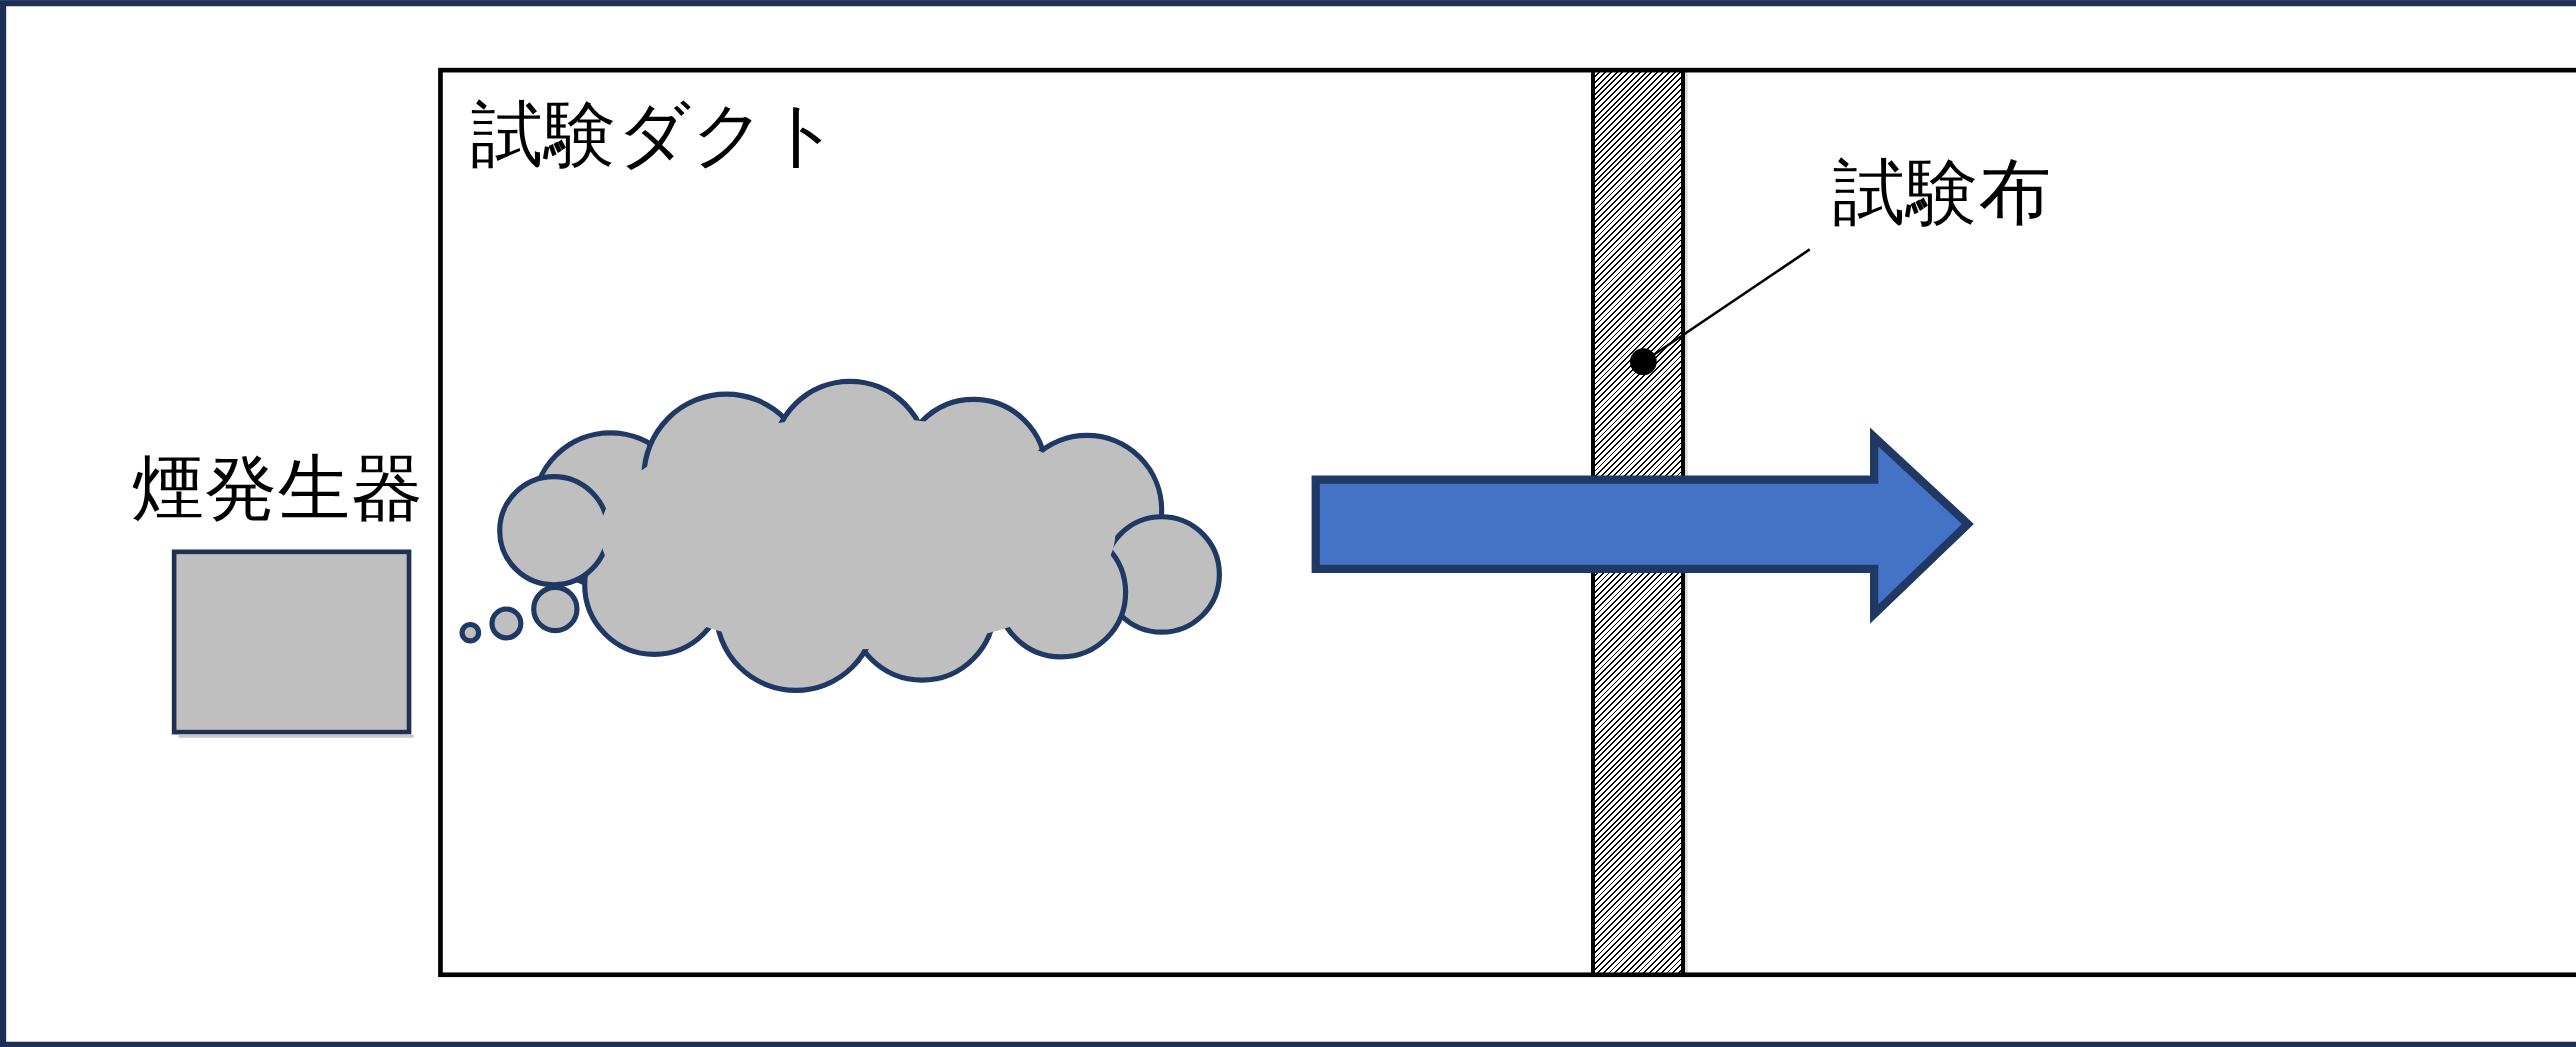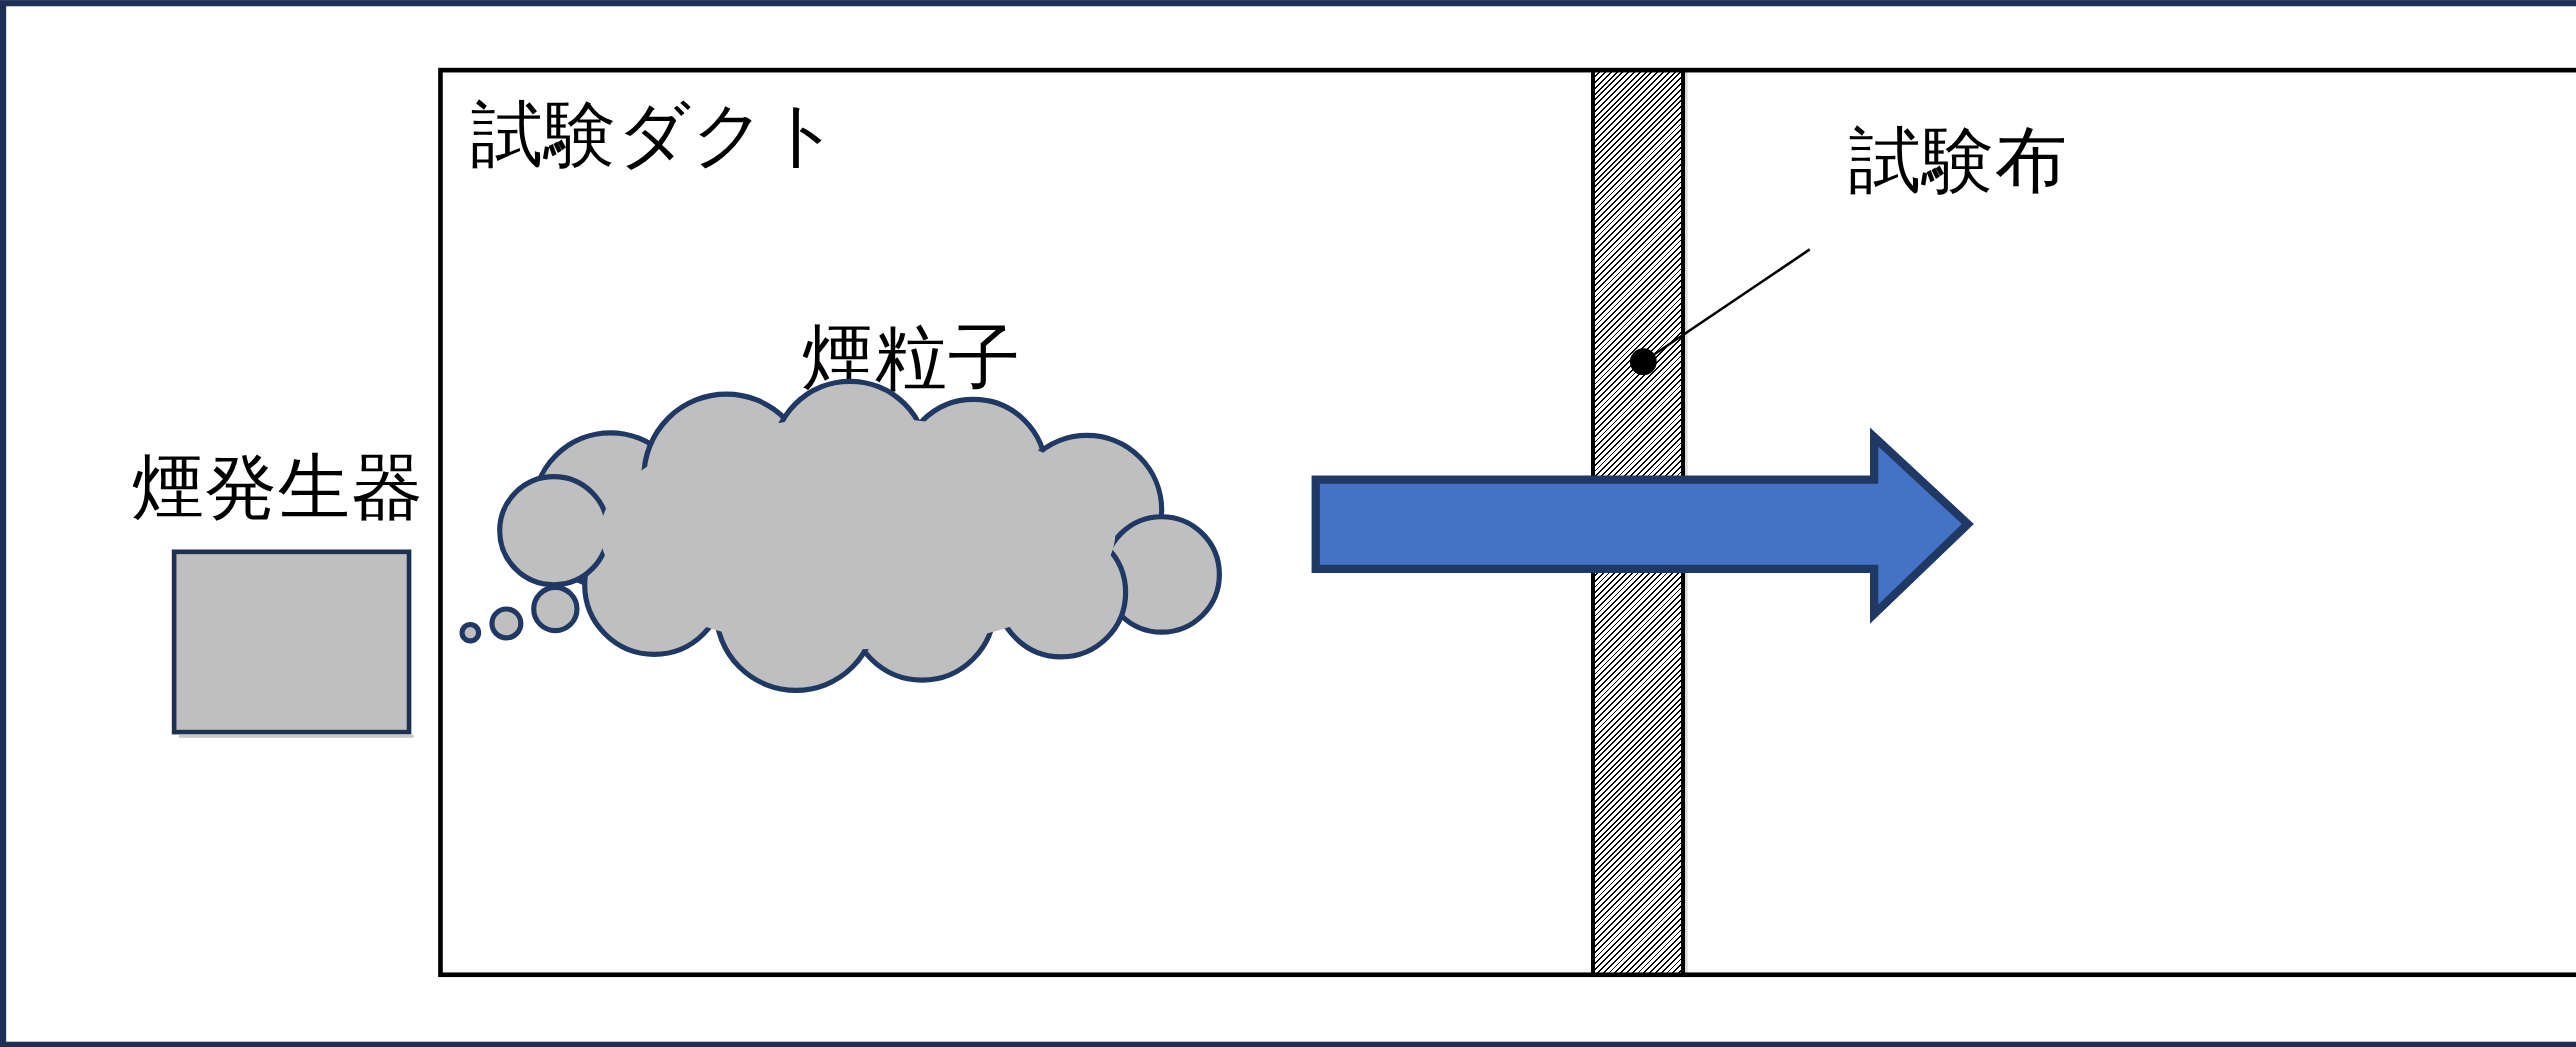--- a/index.html
+++ b/index.html
@@ -20,23 +20,23 @@
   }
   .diagram-label {
     position: absolute;
     color: #000000;
     font-size: 72px;
     line-height: 1;
     white-space: nowrap;
     letter-spacing: 1px;
   }
   .label-duct      { left: 471px;  top: 98px; }
-  .label-generator { left: 132px;  top: 452px; font-family: Liberation Serif, serif; }
+  .label-generator { left: 132px;  top: 452px; }
   .label-particles { left: 802px; top: 321px; }
-  .label-cloth     { left: 1833px; top: 124px; margin-left: 16px; }
+  .label-cloth     { left: 1833px; top: 156px; }
   .cloth-bar {
     position: absolute;
     left: 1591px;
     top: 70px;
     width: 94px;
     height: 905px;
     box-sizing: border-box;
     border-left: 4.6px solid #000000;
     border-right: 4.6px solid #000000;
     background: repeating-linear-gradient(135deg, #000000 0px, #000000 1.3px, #ffffff 1.3px, #ffffff 4.1px);
@@ -45,21 +45,20 @@
 </style>
 </head>
 <body>
 
 <div class="stage">
 
   <div class="cloth-bar"></div>
 
   <div class="diagram-label label-duct">試験ダクト</div>
   <div class="diagram-label label-generator">煙発生器</div>
-  <div class="diagram-label label-particles">煙粒子</div>
   <div class="diagram-label label-cloth">試験布</div>
 
   <svg class="svg-layer" viewBox="0 0 5509 2034" xmlns="http://www.w3.org/2000/svg">
 
     <rect x="855" y="136" width="4444" height="1756" fill="none" stroke="#000000" stroke-width="9"></rect>
 
     <rect x="338" y="1071" width="456" height="350" fill="#bfbfbf" stroke="#1f3050" stroke-width="9"></rect>
     <rect x="347" y="1426" width="456" height="6" fill="#c9c9c9" stroke="none"></rect>
 
     <g fill="#bfbfbf" stroke="#1f3864" stroke-width="10">

